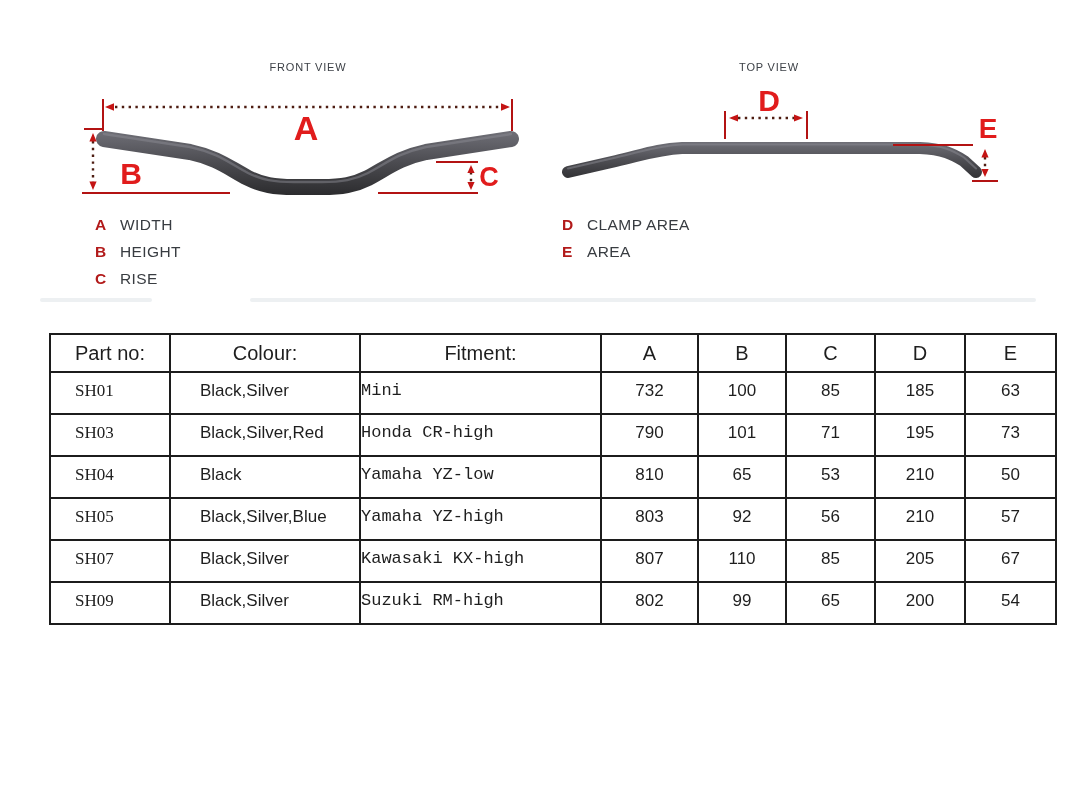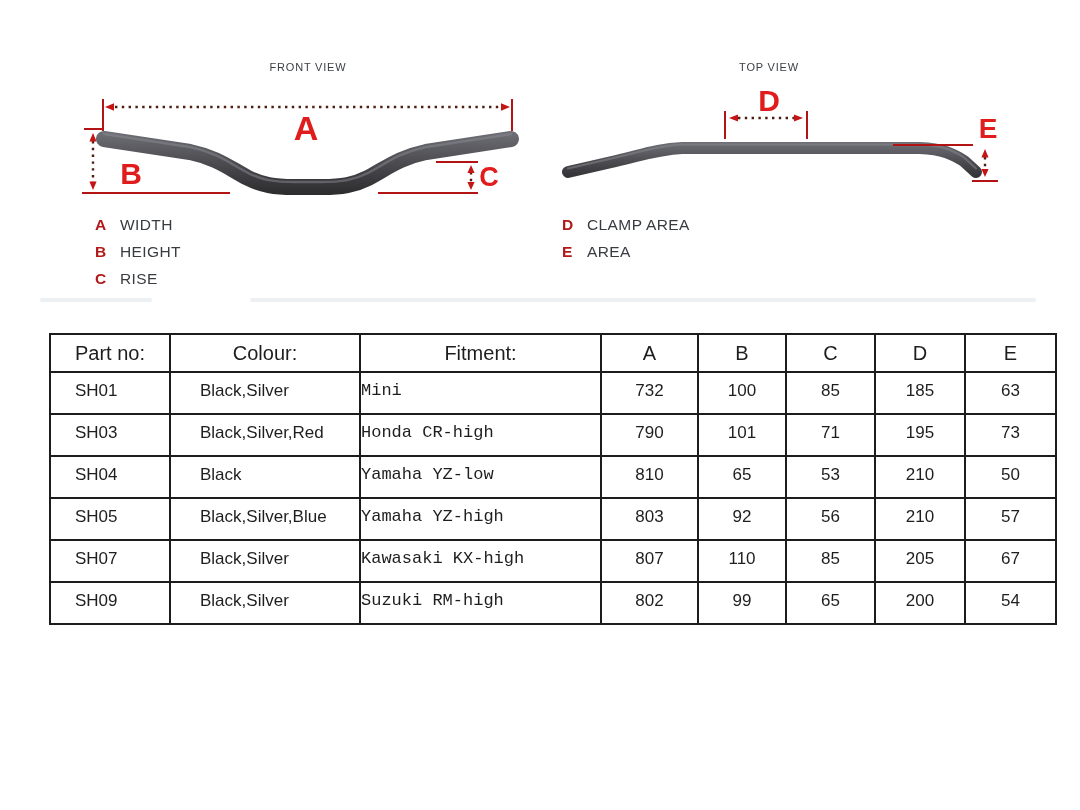--- a/index.html
+++ b/index.html
@@ -32,21 +32,21 @@
     border:2px solid #1c1c1c;box-sizing:border-box;
     color:#1e1e1e;overflow:hidden;white-space:nowrap;
   }
   .spec-table th{
     height:38px;font-size:20px;font-weight:normal;
     text-align:center;vertical-align:middle;padding:0;
   }
   .spec-table td{
     height:42px;font-size:17px;vertical-align:top;padding:8px 0 0 0;
   }
-  td.c0{padding-left:24px;text-align:left;}
+  td.c0{padding-left:24px;text-align:left;font-family:Liberation Serif, serif;}
   td.c1{padding-left:29px;text-align:left;}
   td.c2{text-align:left;font-family:Liberation Mono, monospace;}
   td.c3,td.c4,td.c5,td.c6,td.c7{text-align:center;}
   
   .redline{stroke:#b31313;stroke-width:2;}
   .dotline{stroke:#4e1d12;stroke-width:2.4;stroke-dasharray:2.4 4.4;}
   .arrow{fill:#c41414;stroke:none;}
 </style>
 </head>
 <body>

